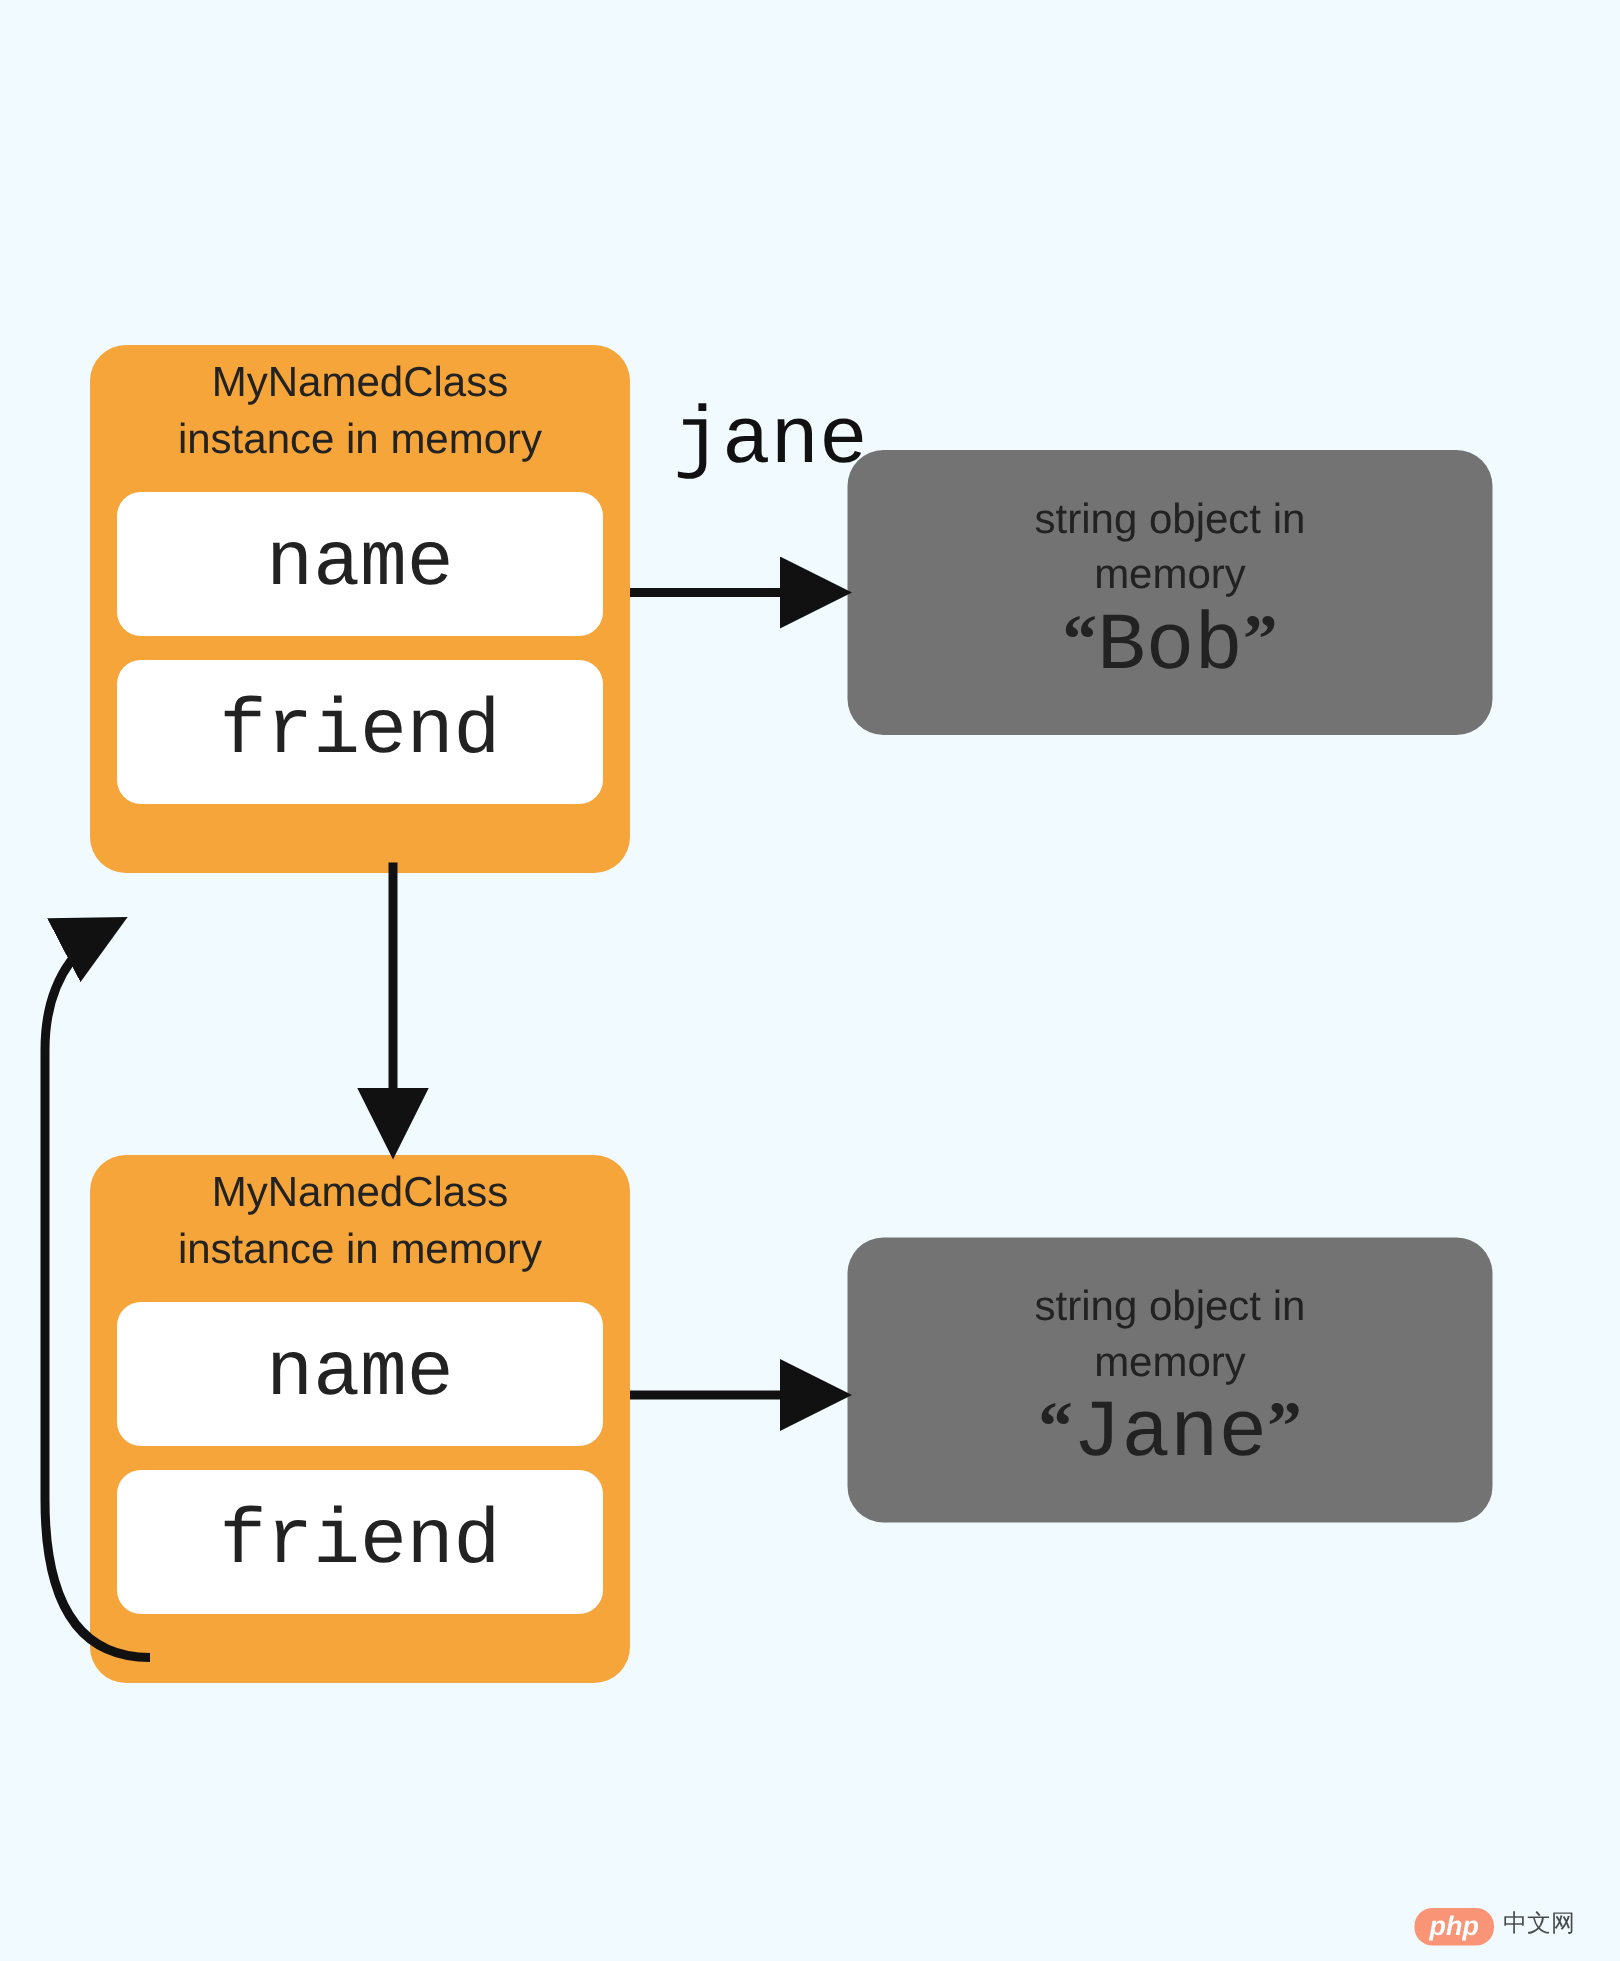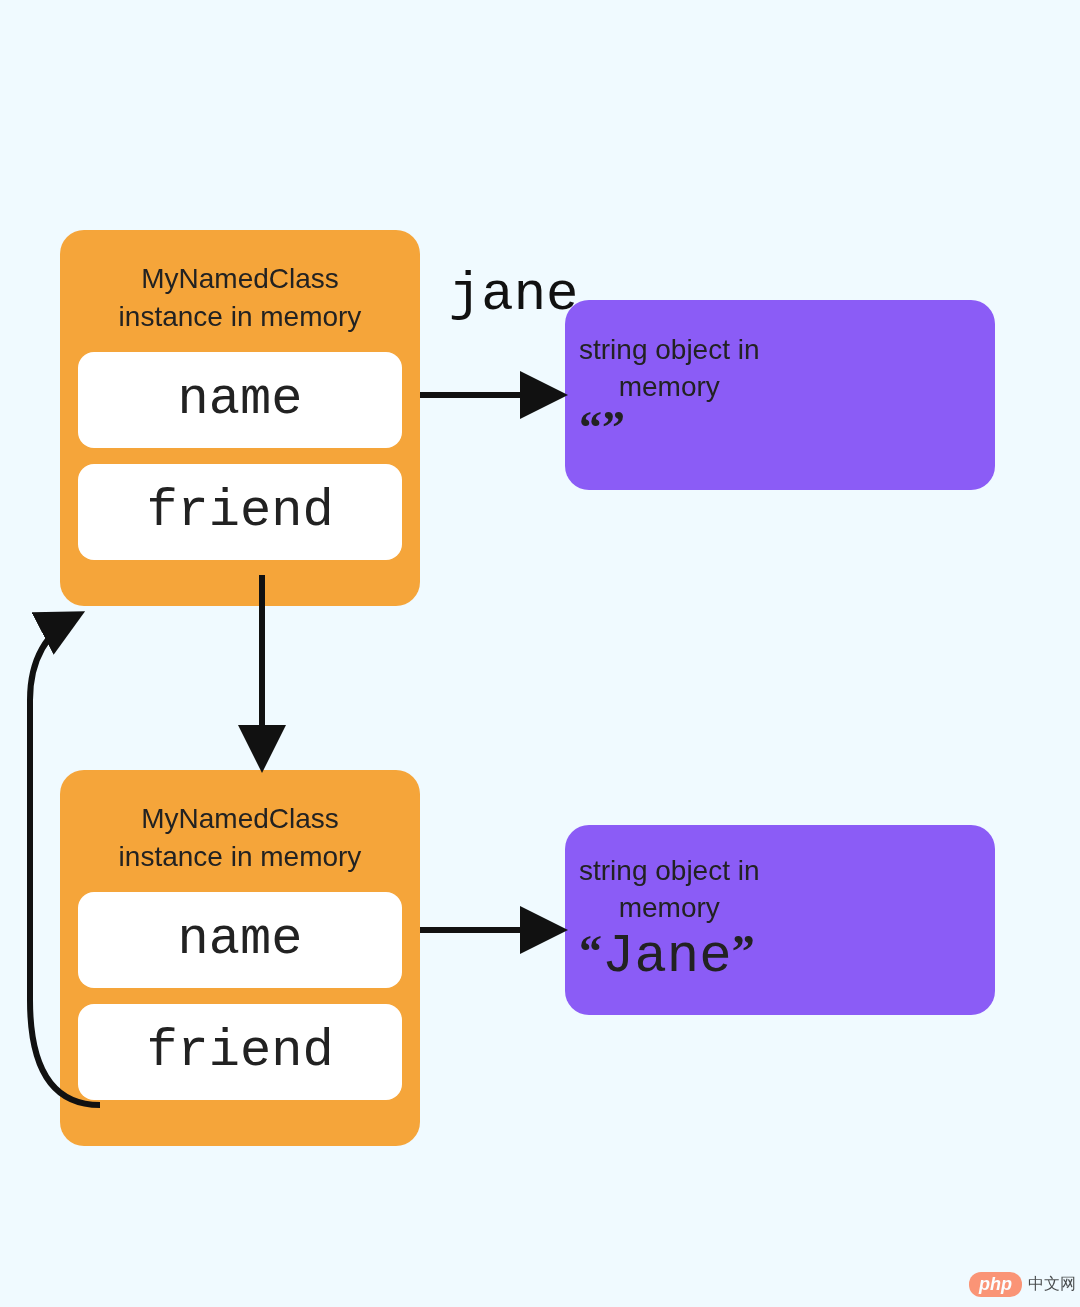--- a/index.html
+++ b/index.html
@@ -25,21 +25,21 @@
     font-size: 54px;
     line-height: 1.35;
     white-space: pre;
     color: #111;
   }
   .instance-box {
     position: absolute;
     width: 360px;
     background: #f5a53a;
     border-radius: 24px;
-    padding: 30px 18px 30px 18px;
+    padding: 6px 18px 30px 18px;
   }
   .instance-box .header {
     text-align: center;
     font-size: 28px;
     line-height: 1.35;
     color: #222;
     margin-bottom: 16px;
   }
   .attr {
     background: #fff;
@@ -50,25 +50,25 @@
     justify-content: center;
     font-family: "Courier New", Courier, monospace;
     font-size: 52px;
     color: #222;
     margin-bottom: 16px;
   }
   .string-box {
     position: absolute;
     width: 430px;
     height: 190px;
-    background: #8b5cf6;
+    background: #737373;
     border-radius: 24px;
     display: flex;
     flex-direction: column;
-    align-items: flex-start;
+    align-items: center;
     justify-content: center;
     padding: 14px;
   }
   .string-box .label {
     font-size: 28px;
     line-height: 1.3;
     text-align: center;
     color: #222;
   }
   .string-box .value {
@@ -87,24 +87,24 @@
     top: -4px;
   }
   svg.arrows {
     position: absolute;
     left: 0; top: 0;
     width: 1080px; height: 1307px;
     pointer-events: none;
   }
   .watermark {
     position: absolute;
-    right: 4px;
+    right: 30px;
     bottom: 10px;
     display: flex;
-    align-items: center;
+    align-items: flex-start;
     gap: 6px;
     opacity: 0.7;
   }
   .watermark .pill {
     background: #ff6a3d;
     color: #fff;
     font-family: Arial, sans-serif;
     font-style: italic;
     font-weight: bold;
     font-size: 18px;
@@ -144,21 +144,21 @@
     <div class="attr">name</div>
     <div class="attr">friend</div>
   </div>
 
   <div class="string-box" style="left:565px; top:300px;">
     <div class="label">
       <span>string object in</span><br>
       <span>memory</span>
     </div>
     <div class="value">
-      <span class="q">“</span><span class="q">”</span>
+      <span class="q">“</span><span>Bob</span><span class="q">”</span>
     </div>
   </div>
 
   <div class="string-box" style="left:565px; top:825px;">
     <div class="label">
       <span>string object in</span><br>
       <span>memory</span>
     </div>
     <div class="value">
       <span class="q">“</span><span>Jane</span><span class="q">”</span>

